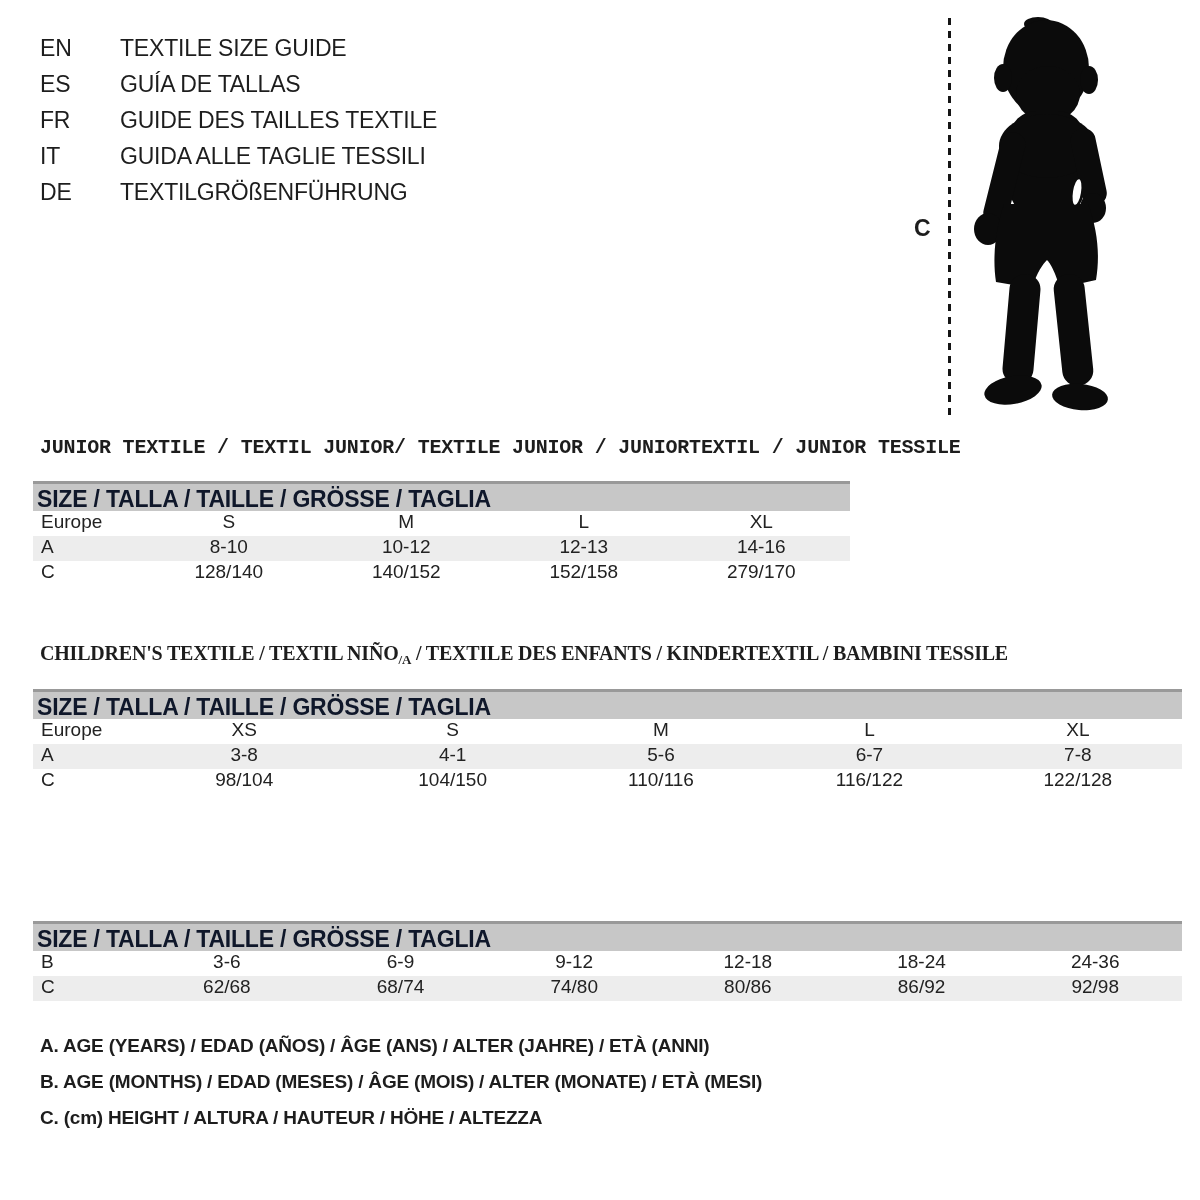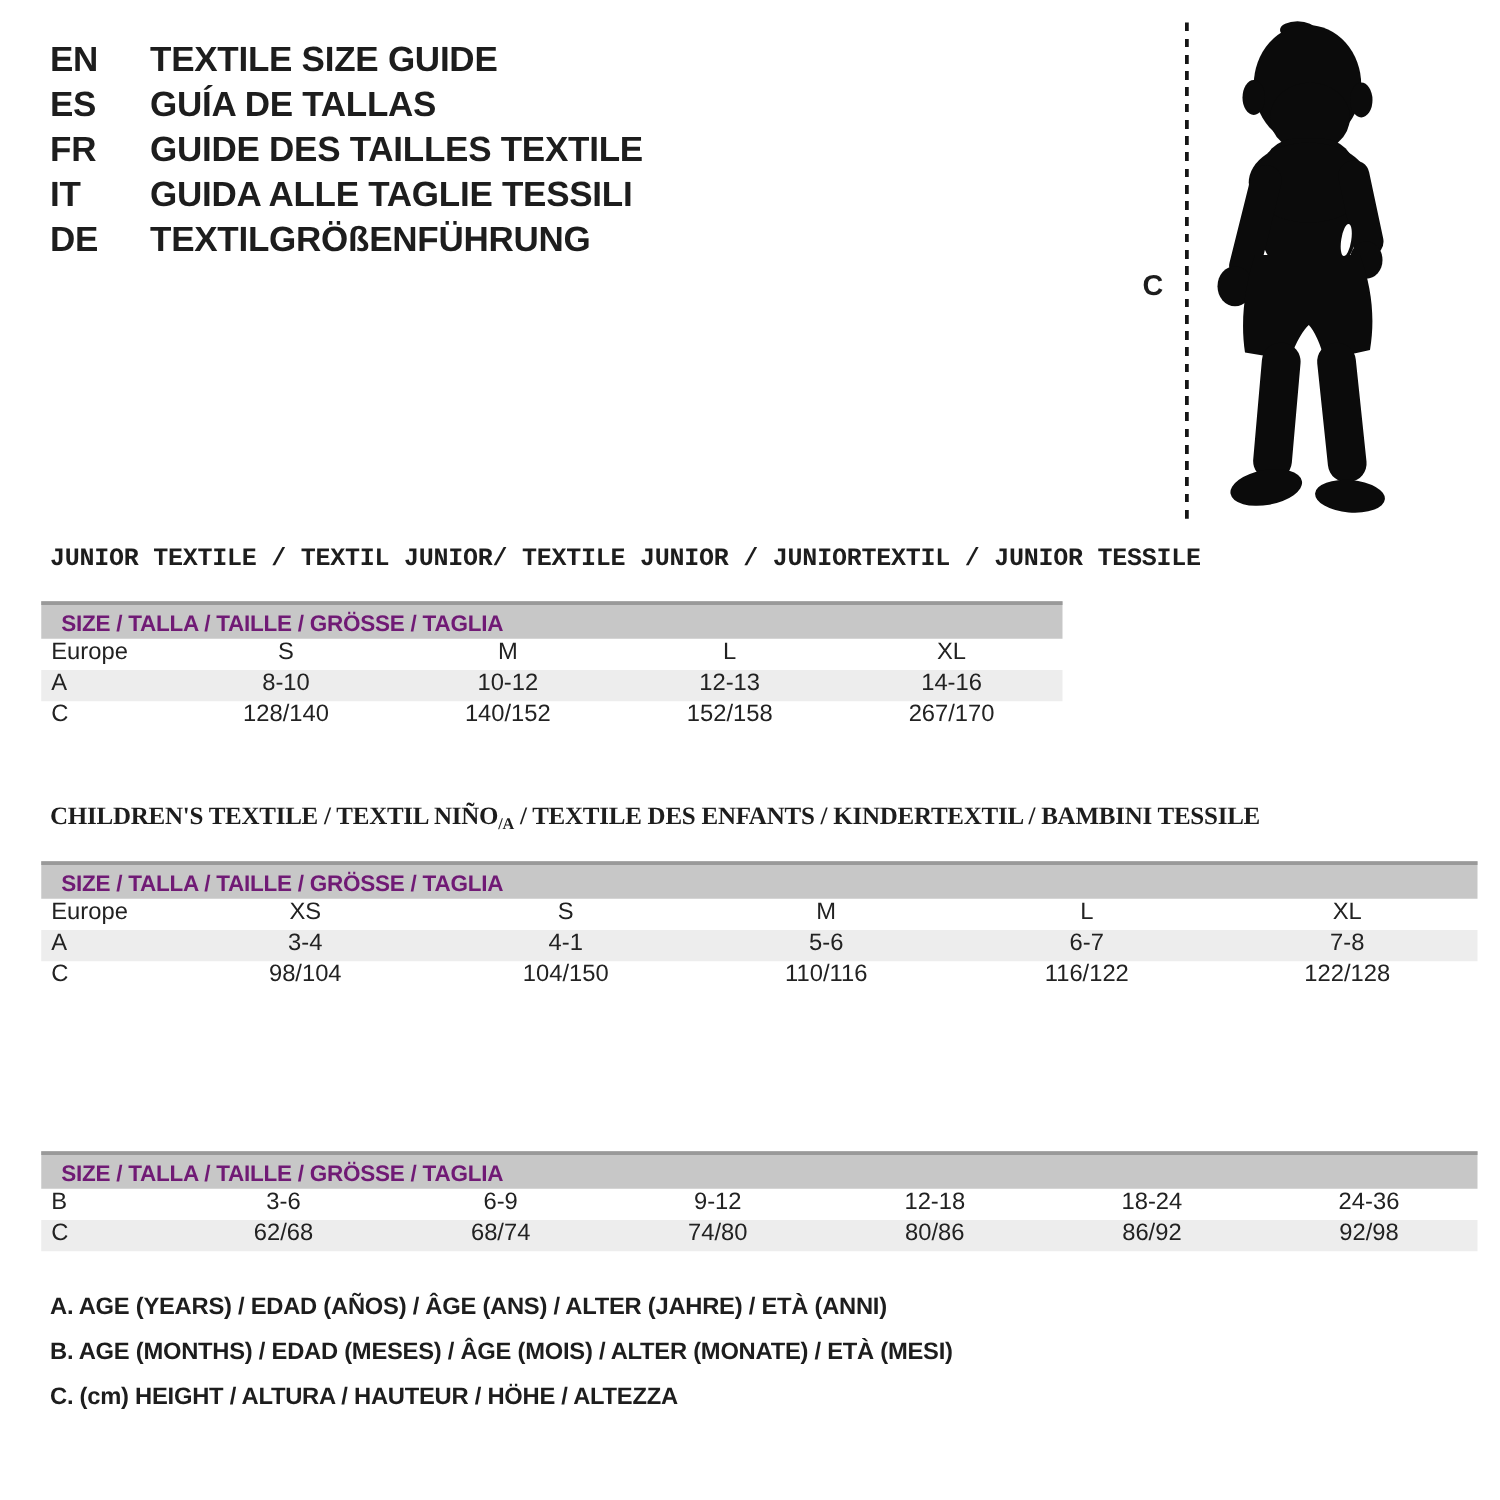--- a/index.html
+++ b/index.html
@@ -2,37 +2,37 @@
 <html><head>
 <meta charset="utf-8">
 <style>
   html,body{margin:0;padding:0;background:#ffffff;}
   .canvas{
     position:relative;width:1200px;height:1200px;background:#ffffff;
     font-family:"Liberation Sans", sans-serif;color:#1d1d1d;overflow:hidden;
   }
   
   .lang-block{position:absolute;left:40px;top:30px;}
-  .lang-row{display:flex;font-size:28px;font-weight:700;line-height:36px;letter-spacing:-0.2px;}
+  .lang-row{display:flex;font-size:23px;font-weight:400;line-height:36px;letter-spacing:-0.2px;}
   .lang-code{width:80px;flex:0 0 80px;}
   
   .dash-line{
     position:absolute;left:948px;top:18px;width:3px;height:397px;
     background:repeating-linear-gradient(to bottom,#151515 0 7px,transparent 7px 13px);
   }
   .c-label{position:absolute;left:914px;top:215px;font-size:23px;font-weight:700;}
   .figure-svg{position:absolute;left:958px;top:16px;width:176px;height:400px;}
   
   .sec-title{position:absolute;left:40px;font-size:20px;font-weight:700;letter-spacing:-0.2px;white-space:pre;}
   .sub{font-size:13px;vertical-align:-4px;font-weight:700;}
   
   .sizetable{position:absolute;left:33px;}
   .size-bar{
     border-top:3px solid #999999;background:#c7c7c7;height:30px;line-height:30px;
-    padding-left:16px;font-size:18px;font-weight:700;color:#701a75;letter-spacing:-0.2px;box-sizing:border-box;
+    padding-left:4px;font-size:23px;font-weight:700;color:#0f172a;letter-spacing:-0.2px;box-sizing:border-box;
   }
   .trow{display:flex;height:25px;align-items:flex-start;font-size:19px;color:#222222;}
   .trow.stripe{background:#ededed;}
   .tlabel{flex:0 0 107px;width:107px;padding-left:8px;box-sizing:border-box;text-align:left;}
   .tcell{flex:1;text-align:center;}
   .w-junior{width:817px;}
   .w-wide{width:1149px;}
   
   .legend{position:absolute;left:40px;top:1028px;font-size:19px;font-weight:700;line-height:36px;letter-spacing:-0.2px;}
 </style>
@@ -103,38 +103,38 @@
       <span class="tcell">8-10</span>
       <span class="tcell">10-12</span>
       <span class="tcell">12-13</span>
       <span class="tcell">14-16</span>
     </div>
     <div class="trow">
       <span class="tlabel">C</span>
       <span class="tcell">128/140</span>
       <span class="tcell">140/152</span>
       <span class="tcell">152/158</span>
-      <span class="tcell">267/170</span>
+      <span class="tcell">279/170</span>
     </div>
   </div>
 
   <div class="sec-title" style="top:642px;font-family:Liberation Serif, serif;"><span>CHILDREN'S TEXTILE / TEXTIL NIÑO</span><span class="sub">/A</span><span> / TEXTILE DES ENFANTS / KINDERTEXTIL / BAMBINI TESSILE</span></div>
   <div class="sizetable w-wide" style="top:689px;">
     <div class="size-bar">SIZE / TALLA / TAILLE / GRÖSSE / TAGLIA</div>
     <div class="trow">
       <span class="tlabel">Europe</span>
       <span class="tcell">XS</span>
       <span class="tcell">S</span>
       <span class="tcell">M</span>
       <span class="tcell">L</span>
       <span class="tcell">XL</span>
     </div>
     <div class="trow stripe">
       <span class="tlabel">A</span>
-      <span class="tcell">3-4</span>
+      <span class="tcell">3-8</span>
       <span class="tcell">4-1</span>
       <span class="tcell">5-6</span>
       <span class="tcell">6-7</span>
       <span class="tcell">7-8</span>
     </div>
     <div class="trow">
       <span class="tlabel">C</span>
       <span class="tcell">98/104</span>
       <span class="tcell">104/150</span>
       <span class="tcell">110/116</span>

